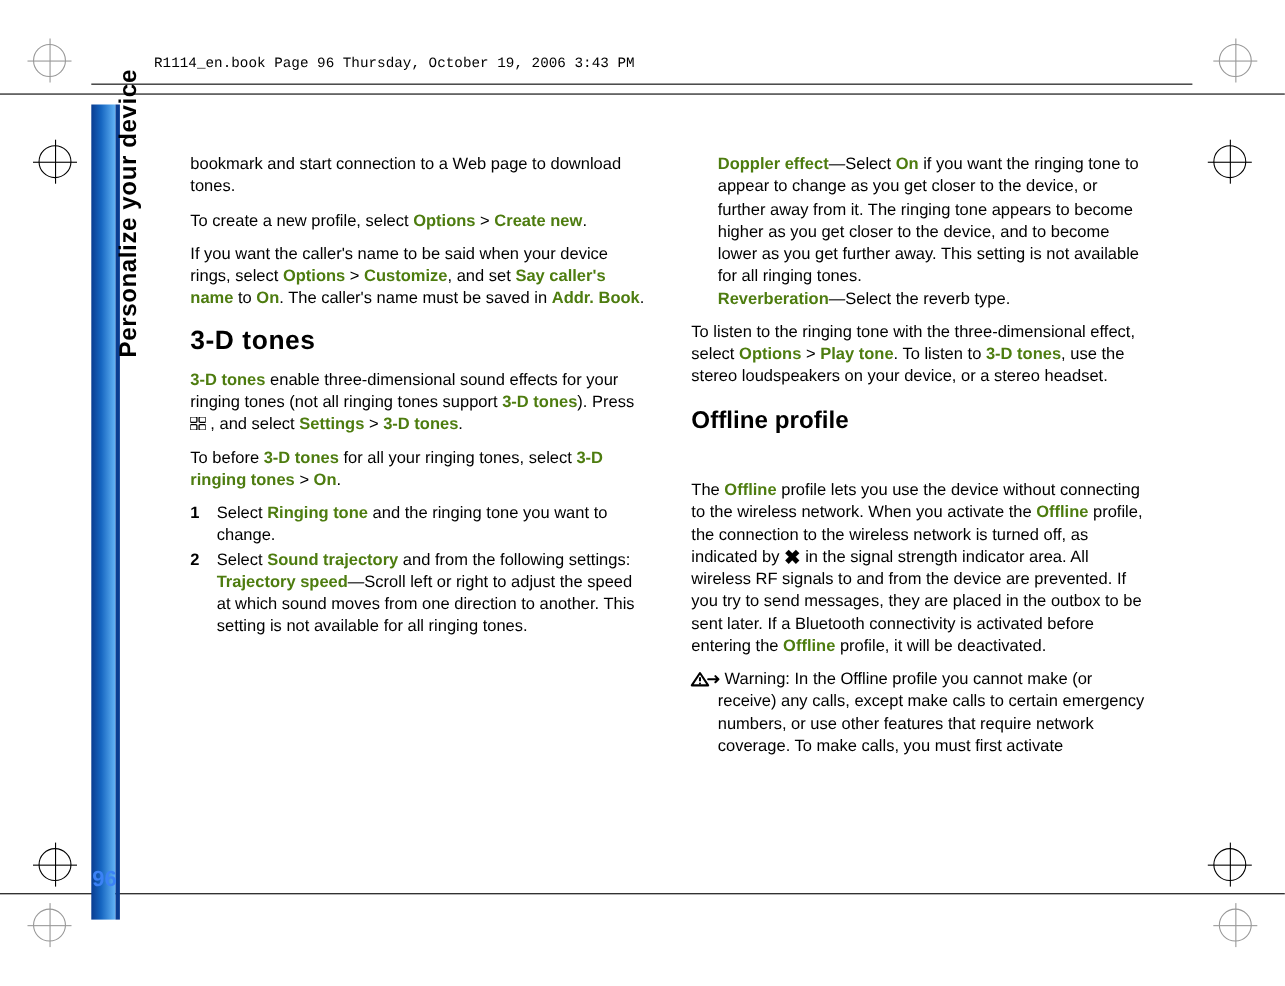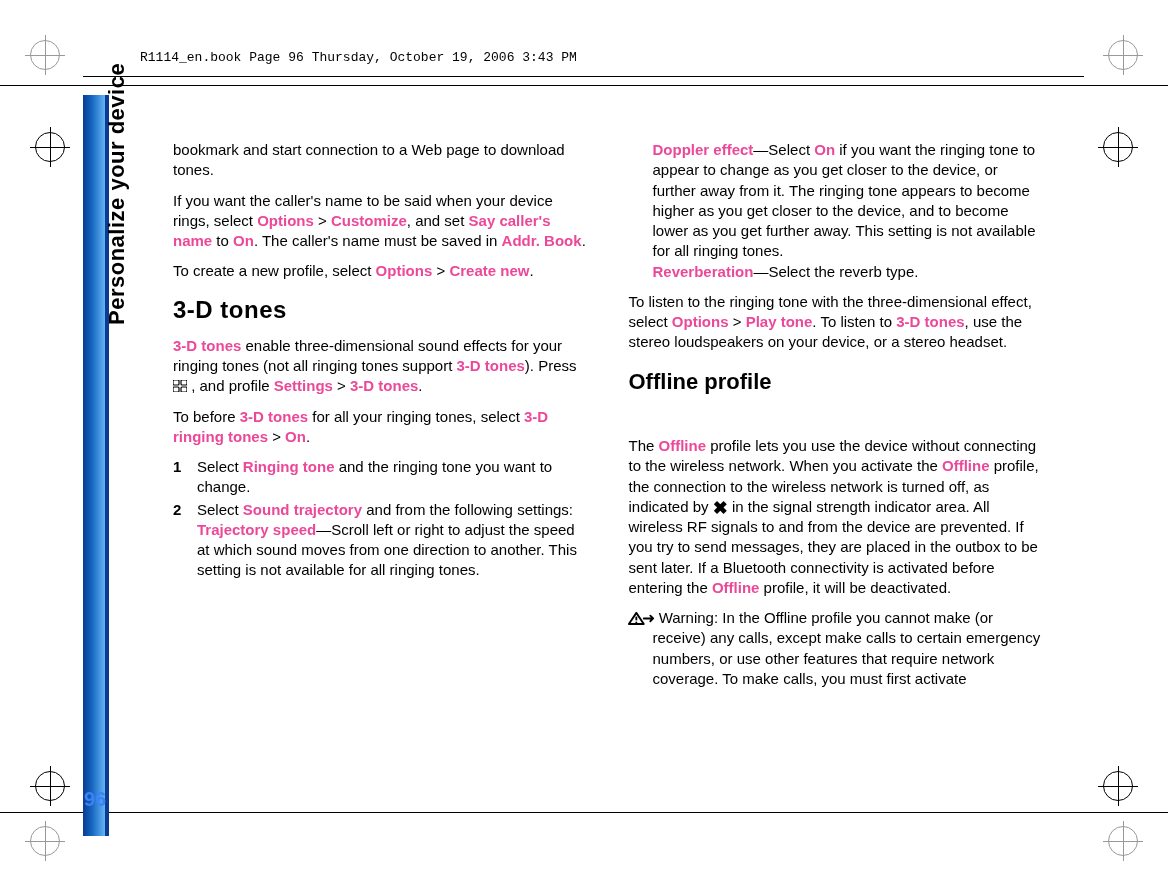--- a/index.html
+++ b/index.html
@@ -122,21 +122,21 @@
     font-size: 24px;
     font-weight: 700;
     margin: 12px 0 10px 0;
     letter-spacing: 0.5px;
   }
   h3 {
     font-size: 22px;
     font-weight: 700;
     margin: 14px 0 20px 0;
   }
-  .k { color: #ec4899; font-weight: 700; }
+  .k { color: #4d7c0f; font-weight: 700; }
   .icon-menu {
     display: inline-block;
     width: 14px; height: 12px;
     vertical-align: -1px;
   }
   .icon-x {
     display: inline-block;
     font-weight: 900;
     font-size: 18px;
     line-height: 0;
@@ -173,36 +173,36 @@
     <div class="dark-strip"></div>
     <div class="side-title">Personalize your device</div>
     <div class="page-number">96</div>
   </div>
 
   <div class="content">
 
     <p>bookmark and start connection to a Web page to download tones.</p>
 
     <p>
+      <span>To create a new profile, select </span><span class="k">Options</span><span> &gt; </span><span class="k">Create new</span><span>.</span>
+    </p>
+
+    <p>
       <span>If you want the caller's name to be said when your device rings, select </span><span class="k">Options</span><span> &gt; </span><span class="k">Customize</span><span>, and set </span><span class="k">Say caller's name</span><span> to </span><span class="k">On</span><span>. The caller's name must be saved in </span><span class="k">Addr. Book</span><span>.</span>
-    </p>
-
-    <p>
-      <span>To create a new profile, select </span><span class="k">Options</span><span> &gt; </span><span class="k">Create new</span><span>.</span>
     </p>
 
     <h2>3-D tones</h2>
 
     <p>
       <span class="k">3-D tones</span><span> enable three-dimensional sound effects for your ringing tones (not all ringing tones support </span><span class="k">3-D tones</span><span>). Press </span><svg class="icon-menu" viewBox="0 0 14 12">
           <rect x="0" y="0" width="6" height="5" rx="1" fill="none" stroke="#000" stroke-width="1.2"></rect>
           <rect x="8" y="0" width="6" height="5" rx="1" fill="none" stroke="#000" stroke-width="1.2"></rect>
           <rect x="0" y="7" width="6" height="5" rx="1" fill="none" stroke="#000" stroke-width="1.2"></rect>
           <rect x="8" y="7" width="6" height="5" rx="1" fill="none" stroke="#000" stroke-width="1.2"></rect>
-        </svg><span> , and profile </span><span class="k">Settings</span><span> &gt; </span><span class="k">3-D tones</span><span>.</span>
+        </svg><span> , and select </span><span class="k">Settings</span><span> &gt; </span><span class="k">3-D tones</span><span>.</span>
     </p>
 
     <p>
       <span>To before </span><span class="k">3-D tones</span><span> for all your ringing tones, select </span><span class="k">3-D ringing tones</span><span> &gt; </span><span class="k">On</span><span>.</span>
     </p>
 
 
     <ol class="keep">
       <li><span class="num">1</span>
         <span>Select </span><span class="k">Ringing tone</span><span> and the ringing tone you want to change.</span>

